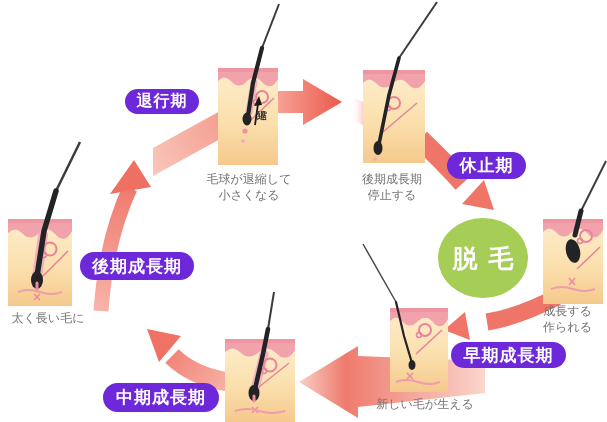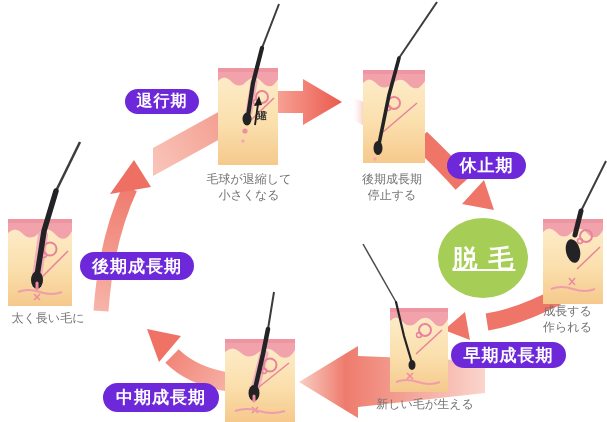--- a/index.html
+++ b/index.html
@@ -27,21 +27,21 @@
   .cap span { display:block; }
   #cap-regression { left:185px; top:172px; width:128px; }
   #cap-resting    { left:332px; top:172px; width:120px; }
   #cap-new        { left:528px; top:304px; width:79px;  }
   #cap-early      { left:365px; top:397px; width:120px; }
   #cap-late       { left:0px;   top:311px; width:96px;  }
   #datsumou {
     position:absolute; z-index:2; left:438px; top:218px; width:90px; height:80px;
     background:#a6cd55; border-radius:50%; color:#fff; font-weight:bold;
     font-size:25px; letter-spacing:2px; display:flex; align-items:center;
-    justify-content:center; padding-left:2px; box-sizing:border-box;text-decoration:underline;
+    justify-content:center; padding-left:2px; box-sizing:border-box;
   }
 </style>
 </head>
 <body>
 
 <div id="scene">
 
   <svg id="arrows" width="607" height="422" viewBox="0 0 607 422">
     <defs>
       <linearGradient id="gA" x1="277" y1="102" x2="342" y2="102" gradientUnits="userSpaceOnUse">

